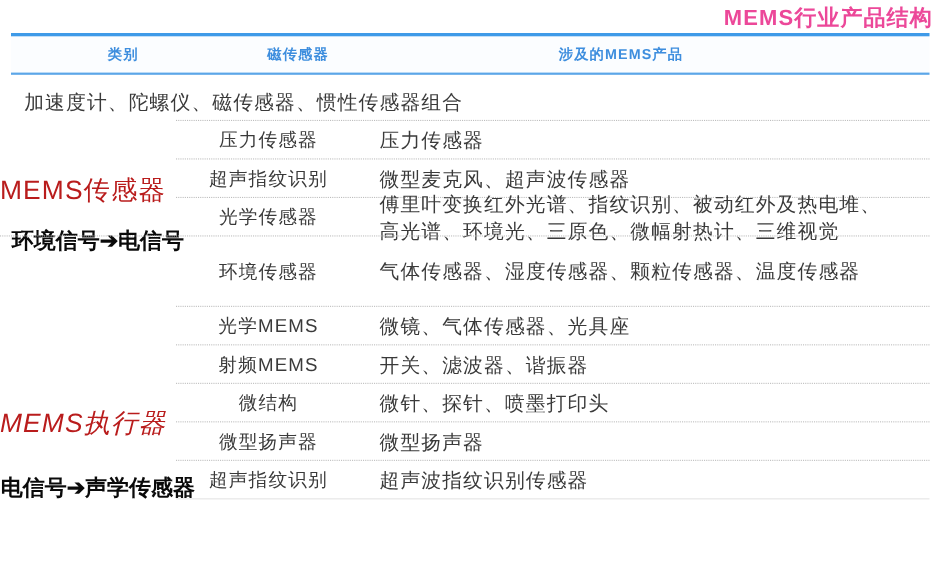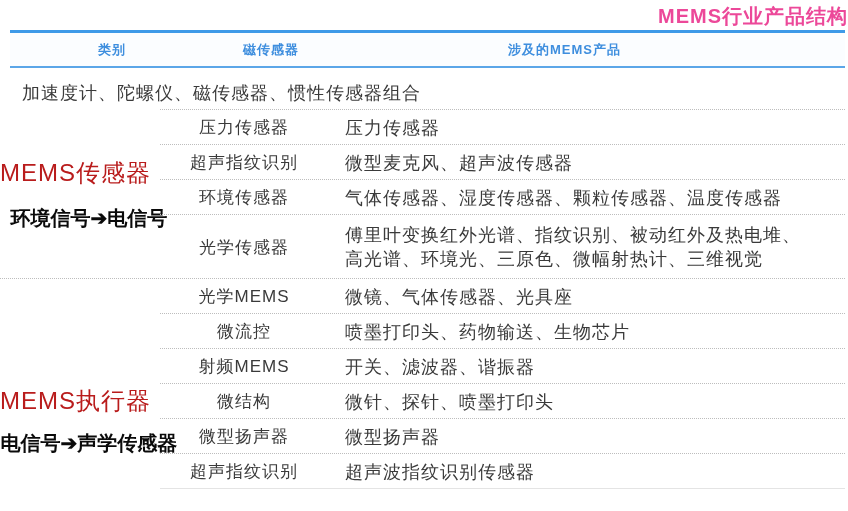--- a/index.html
+++ b/index.html
@@ -28,21 +28,21 @@
     font-size:24px;color:#b91c1c;letter-spacing:1px;
   }
   .cat-note{
     position:absolute;left:0;width:178px;text-align:center;
     font-size:20px;font-weight:700;color:#0a0a0a;
     font-family:"Liberation Serif","DejaVu Serif",serif;
     white-space:nowrap;
   }
   .s0 .cat-label{top:82px;}
   .s0 .cat-note{top:130px;}
-  .s1 .cat-label{top:106px;}
+  .s1 .cat-label{top:90px;font-style:italic;}
   .s1 .cat-note{top:151px;}
   .row{position:relative;display:flex;align-items:center;height:35px;}
   .s0 .row:nth-child(7){height:64px;} 
   .row::after{
     content:"";position:absolute;bottom:0;left:160px;right:3px;
     border-bottom:1px dotted #BDBDBD;
   }
   .row.sep-full::after{left:0;}
   .row.sep-solid::after{border-bottom:1px solid #E4E4E4;}
   .cell-field{
@@ -74,39 +74,35 @@
           <div class="cell-products">加速度计、陀螺仪、磁传感器、惯性传感器组合</div>
         </div>
         <div class="row">
           <div class="cell-field">压力传感器</div>
           <div class="cell-products">压力传感器</div>
         </div>
         <div class="row">
           <div class="cell-field">超声指纹识别</div>
           <div class="cell-products">微型麦克风、超声波传感器</div>
         </div>
+        <div class="row sep-full">
+          <div class="cell-field">光学传感器</div>
+          <div class="cell-products">傅里叶变换红外光谱、指纹识别、被动红外及热电堆、高光谱、环境光、三原色、微幅射热计、三维视觉</div>
+        </div>
         <div class="row">
           <div class="cell-field">环境传感器</div>
           <div class="cell-products">气体传感器、湿度传感器、颗粒传感器、温度传感器</div>
-        </div>
-        <div class="row sep-full">
-          <div class="cell-field">光学传感器</div>
-          <div class="cell-products">傅里叶变换红外光谱、指纹识别、被动红外及热电堆、高光谱、环境光、三原色、微幅射热计、三维视觉</div>
         </div>
       </div>
       <div class="section s1">
         <div class="cat-label">MEMS执行器</div>
         <div class="cat-note">电信号➔声学传感器</div>
         <div class="row">
           <div class="cell-field">光学MEMS</div>
           <div class="cell-products">微镜、气体传感器、光具座</div>
-        </div>
-        <div class="row">
-          <div class="cell-field">微流控</div>
-          <div class="cell-products">喷墨打印头、药物输送、生物芯片</div>
         </div>
         <div class="row">
           <div class="cell-field">射频MEMS</div>
           <div class="cell-products">开关、滤波器、谐振器</div>
         </div>
         <div class="row">
           <div class="cell-field">微结构</div>
           <div class="cell-products">微针、探针、喷墨打印头</div>
         </div>
         <div class="row">

